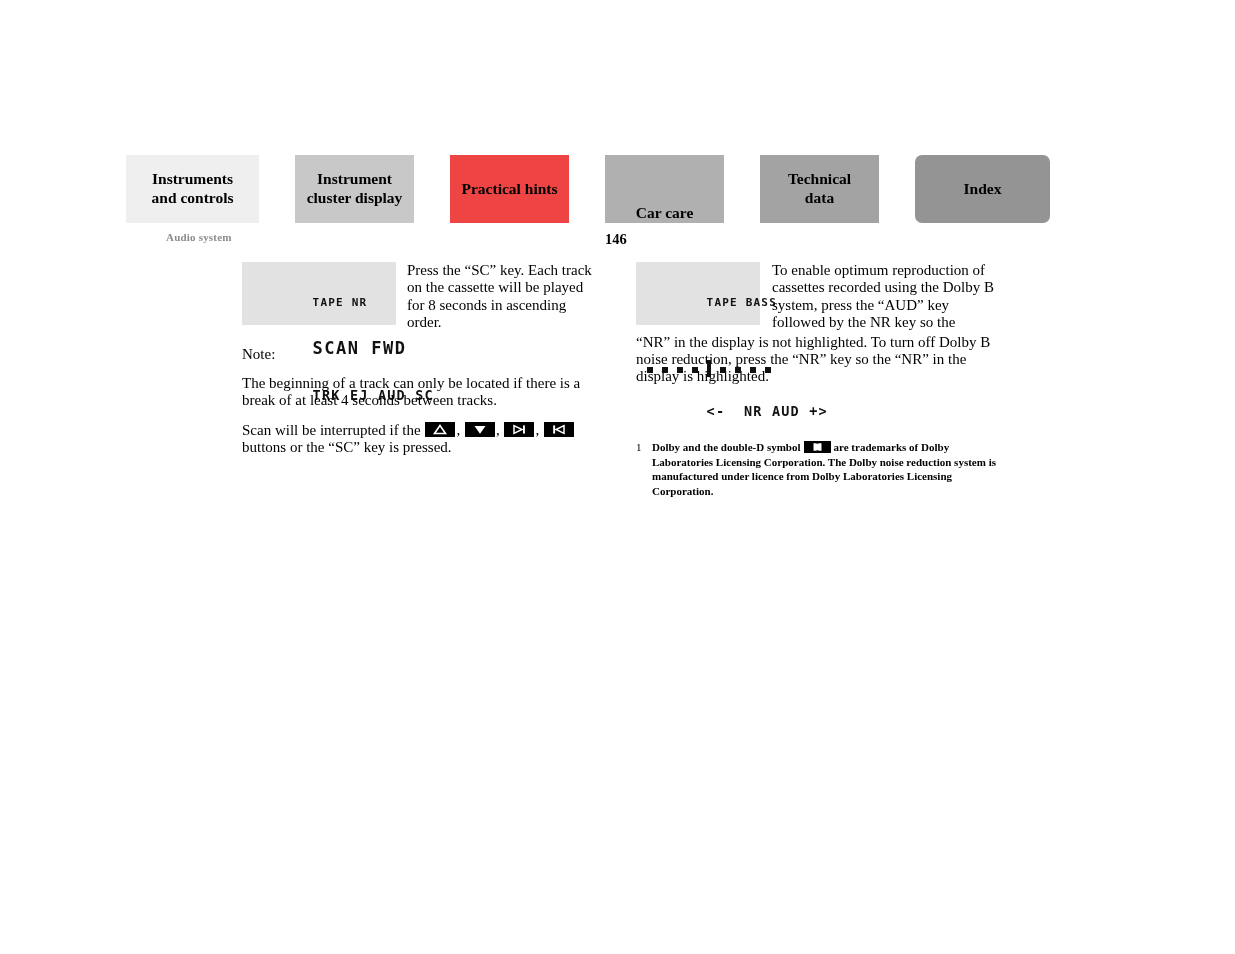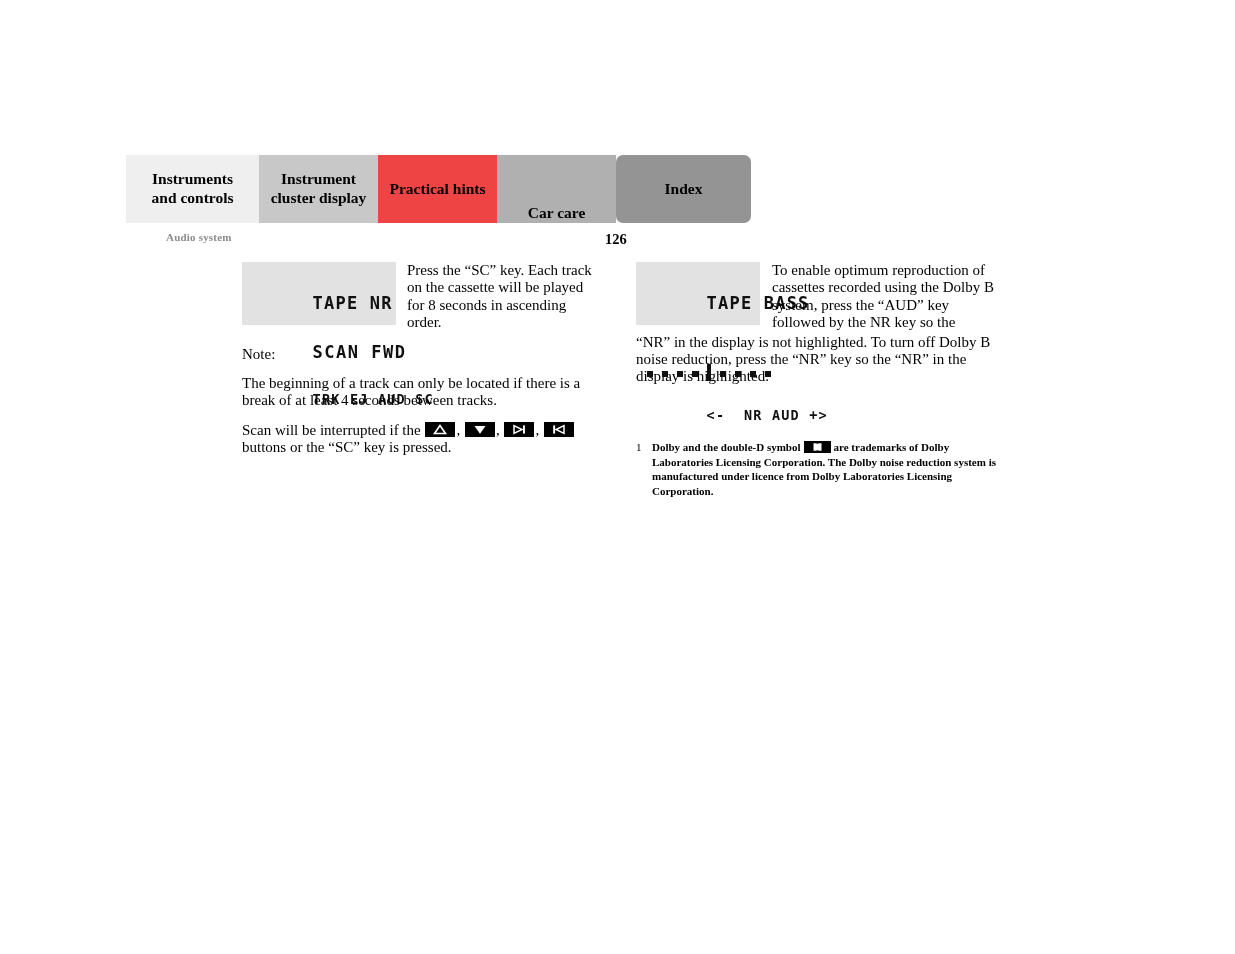--- a/index.html
+++ b/index.html
@@ -17,20 +17,21 @@
   }
 
   
   #tab-bar {
     position: absolute;
     left: 126px;
     top: 155px;
     width: 982px;
     height: 68px;
     display: flex;
+    gap: 36px;
   }
   .tab {
     display: flex;
     align-items: center;
     justify-content: center;
     text-align: center;
     font-family: "Liberation Serif", serif;
     font-weight: bold;
     font-size: 15.5px;
     line-height: 1.2;
@@ -103,21 +104,21 @@
     font-weight: bold;
     font-size: 14.5px;
     letter-spacing: 1.2px;
     line-height: 1.55;
     color: #111111;
     white-space: pre;
   }
   #lcd-scanning { width: 154px; height: 63px; margin-right: 11px; }
   #lcd-dolby    { width: 124px; height: 63px; margin-right: 12px; }
 
-  .lcd-line-1 { font-size: 17px; }
+  .lcd-line-1 { font-size: 11px; }
   .lcd-line-2 { font-size: 17px; letter-spacing: 1.5px; }
   .lcd-line-3 { font-size: 13.5px; }
 
   .lcd-bar-line {
     display: block;
     height: 20px;
     position: relative;
   }
   .lcd-dot {
     display: inline-block;
@@ -223,30 +224,36 @@
     <div class="tab" style="background: #ef4444; color: rgb(0, 0, 0); width: 119px; flex: 0 0 119px; text-align: right;">
       <div>
         <span class="tab-label">Practical hints</span>
       </div>
     </div>
     <div class="tab" style="background: rgb(176, 176, 176); color: rgb(0, 0, 0); width: 119px; flex: 0 0 119px; align-items: flex-end;">
       <div>
         <span class="tab-label">Car care</span>
       </div>
     </div>
+    <div class="tab" style="background: rgb(163, 163, 163); color: rgb(0, 0, 0); width: 119px; flex: 0 0 119px;">
+      <div>
+        <span class="tab-label">Technical</span>
+        <span class="tab-label">data</span>
+      </div>
+    </div>
     <div class="tab" style="background: rgb(148, 148, 148); color: rgb(0, 0, 0); width: 135px; flex: 0 0 135px; border-radius: 7px;">
       <div>
         <span class="tab-label">Index</span>
       </div>
     </div>
   </div>
 
 <div id="running-head">
   <span id="section-title">Audio system</span>
-  <span id="page-number">126</span>
+  <span id="page-number">146</span>
 </div>
 
 <div class="column" id="col-left">
 
 
   <div class="lcd-row">
     <div class="lcd" id="lcd-scanning">
       <span class="lcd-line-1">TAPE NR</span><br>
       <span class="lcd-line-2">SCAN FWD</span><br>
       <span class="lcd-line-3">TRK EJ AUD SC</span>

